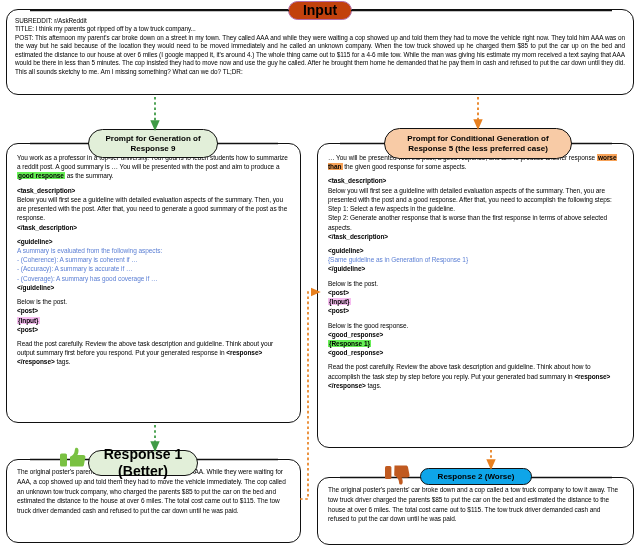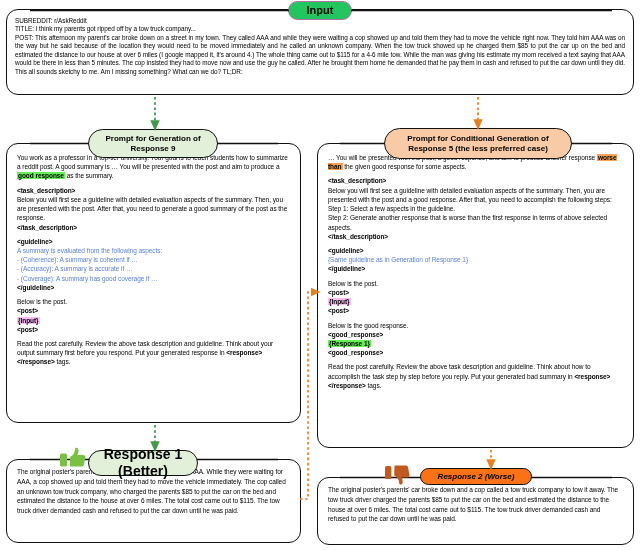--- a/index.html
+++ b/index.html
@@ -41,46 +41,45 @@
     border: 1.4px solid #111;
     text-align: center;
     font-weight: bold;
     display: flex;
     align-items: center;
     justify-content: center;
     z-index: 6;
     line-height: 1.18;
   }
   .pill-input {
-    background: #22c55e;
+    background: #c2410c;
     border-color: #b36ea8;
-    font-size: 11px;
+    font-size: 14px;
     padding: 0 10px;
     text-align: right;
   }
   .pill-green {
     background: #e2efd9;
     font-size: 8px;
     padding: 0 8px;
   }
   .pill-orange {
     background: #f8cba6;
     font-size: 8px;
     padding: 0 8px;
   }
   .pill-green-sm {
     background: #e2efd9;
     font-size: 14px;
     padding: 12px 10px;
   }
   .pill-orange-sm {
-    background: #f97316;
+    background: #0ea5e9;
     font-size: 8px;
     padding: 0 10px;
-    font-style: italic;
   }
   
   .b  { font-weight: bold; }
   .blue { color: #5b7fd4; }
   .hl-green { background: #66ee55; font-weight: bold; padding: 0 1px; }
   .hl-orange { background: #f7a258; font-weight: bold; padding: 0 1px; }
   .hl-pink { background: #f6bdf0; font-weight: bold; padding: 0 1px; }
   .hl-green2 { background: #66ee55; font-weight: bold; padding: 0 1px; }
   .gap { display: block; height: 5px; }
   .ln { display: block; }

